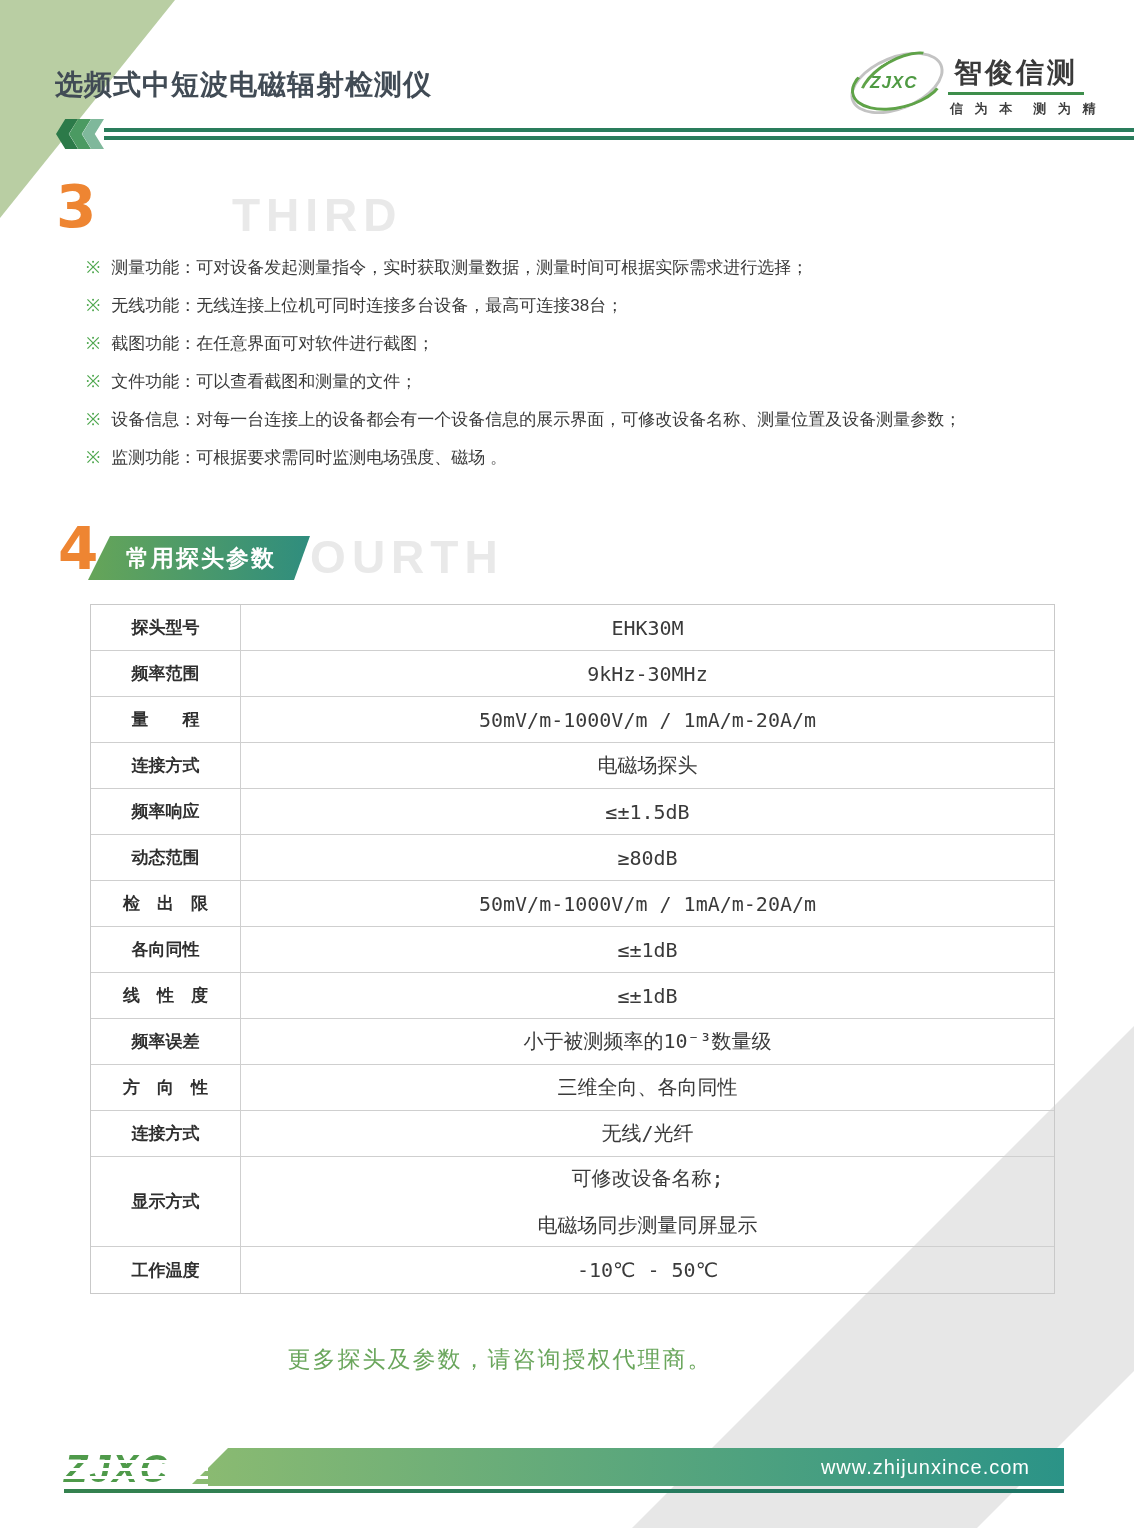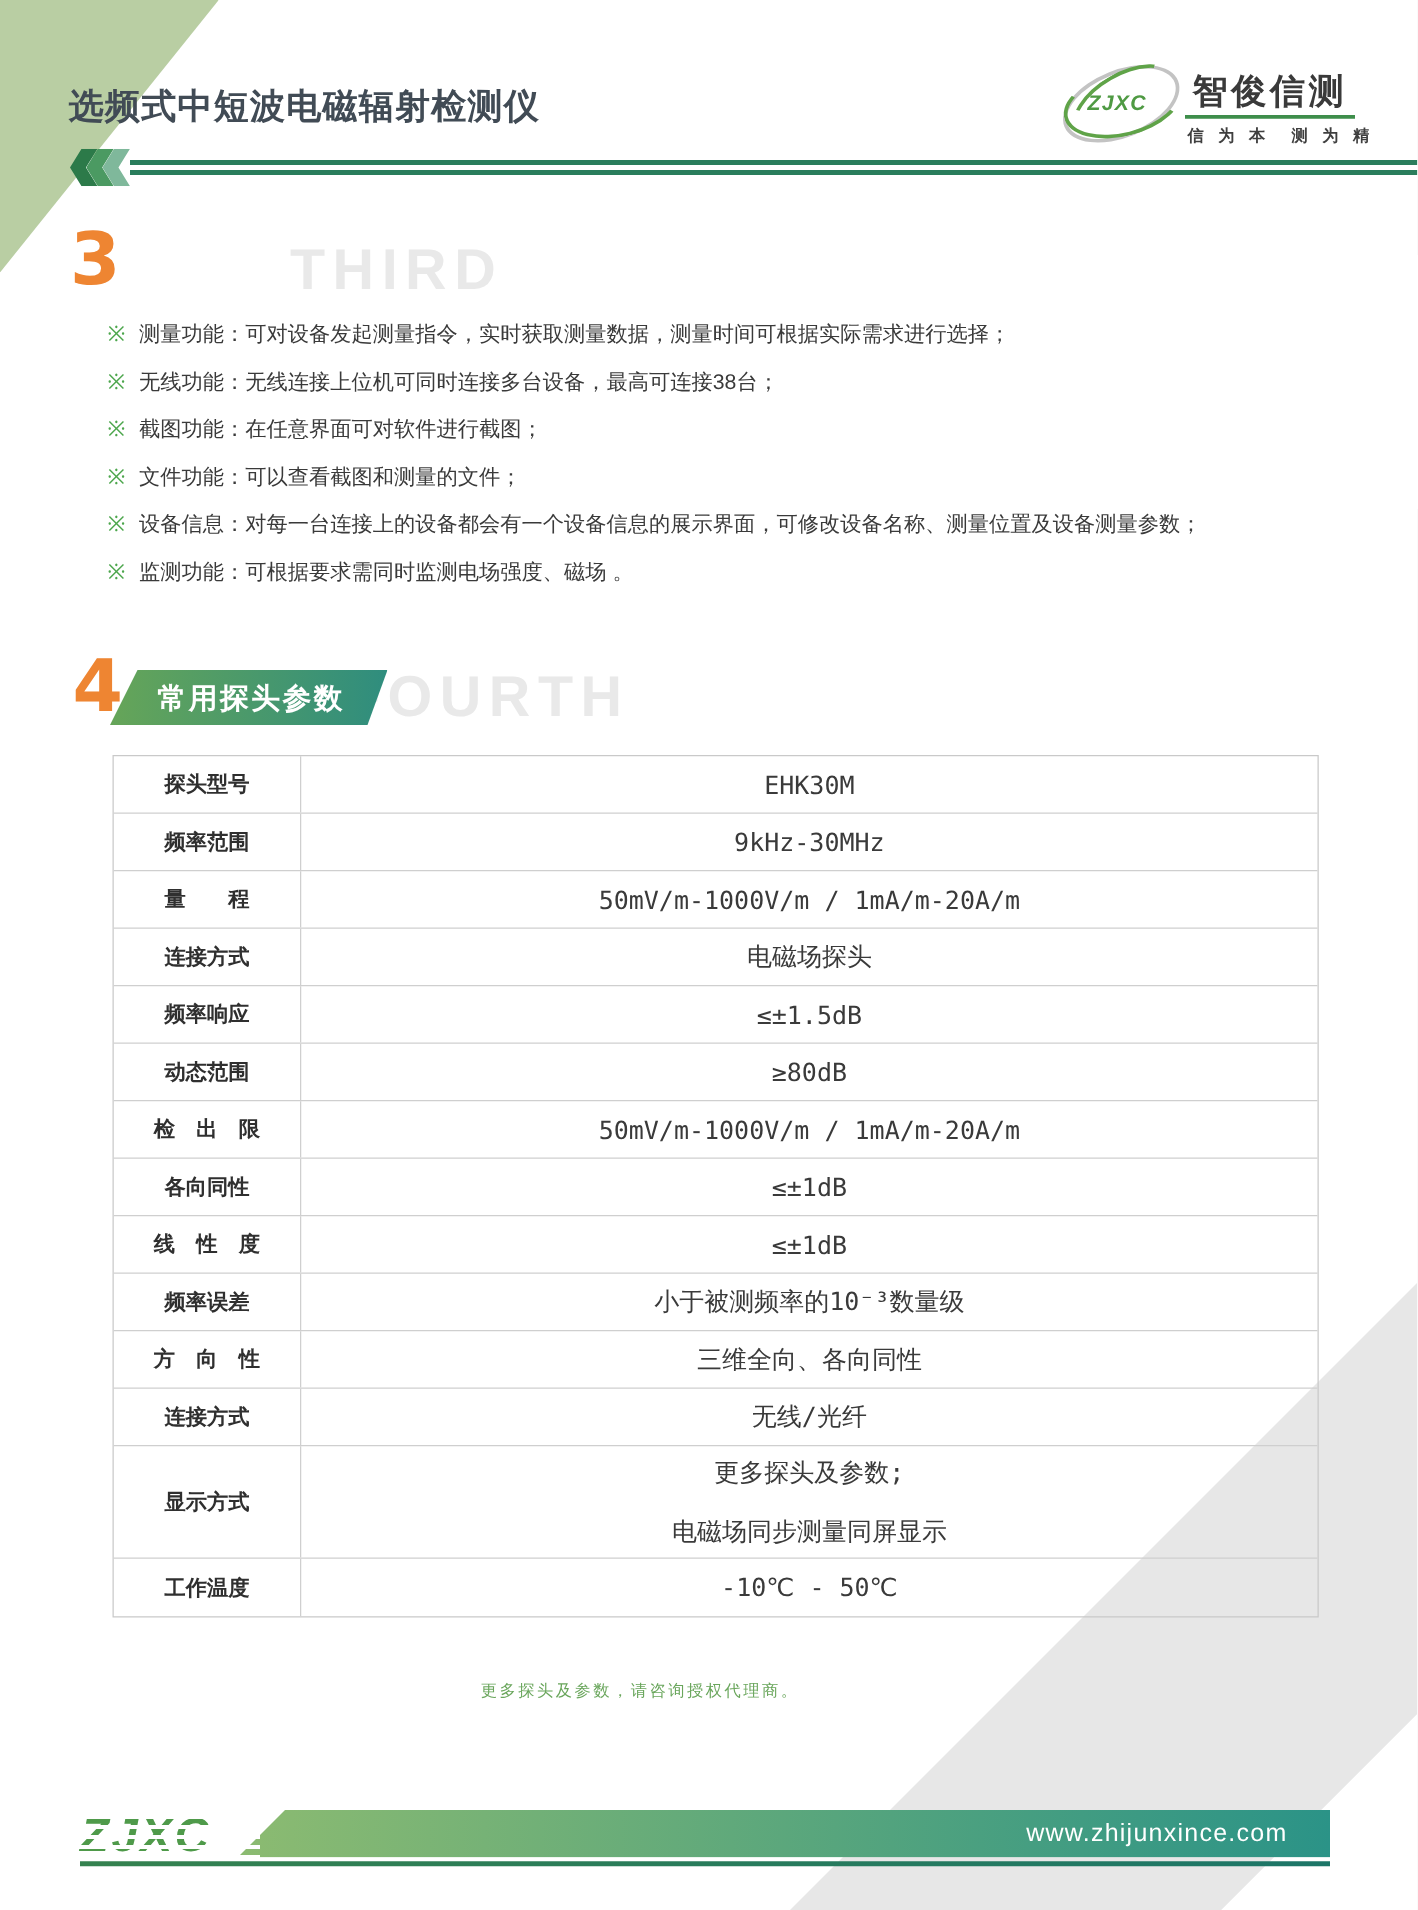--- a/index.html
+++ b/index.html
@@ -65,21 +65,21 @@
   .trow{display:flex;height:46px;box-sizing:border-box;border-bottom:1px solid #cfcfcf;}
   .trow:last-child{border-bottom:none;}
   .trow.tall{height:90px;}
   .tlabel{flex:0 0 149px;border-right:1px solid #cfcfcf;display:flex;align-items:center;
     justify-content:center;font-size:17px;font-weight:bold;color:#2f2f2f;}
   .tvalue{flex:1;display:flex;flex-direction:column;align-items:center;justify-content:center;
     gap:20px;font-size:20px;color:#3a3a3a;
     font-family:"DejaVu Sans Mono","DejaVu Sans",sans-serif;}
 
   
-  .note{position:absolute;left:16px;top:1344px;width:992px;text-align:center;font-size:13px;
+  .note{position:absolute;left:4px;top:1344px;width:992px;text-align:center;font-size:23px;
     color:#6aa65c;letter-spacing:2px;z-index:2;}
 
   
   .footer-bar{position:absolute;left:190px;top:1448px;width:874px;height:38px;z-index:3;
     background:linear-gradient(90deg,#8cbb71,#2b9387);
     clip-path:polygon(38px 0,100% 0,100% 100%,0 100%);}
   .footer-company{position:absolute;left:66px;top:0;height:38px;line-height:38px;font-size:19px;
     font-weight:bold;color:#ffffff;letter-spacing:2px;}
   .footer-site{position:absolute;right:34px;top:0;height:38px;line-height:38px;font-size:20px;
     color:#ffffff;letter-spacing:1px;}
@@ -208,21 +208,21 @@
       <div class="tlabel">方　向　性</div>
       <div class="tvalue">三维全向、各向同性</div>
     </div>
     <div class="trow">
       <div class="tlabel">连接方式</div>
       <div class="tvalue">无线/光纤</div>
     </div>
     <div class="trow tall">
       <div class="tlabel">显示方式</div>
       <div class="tvalue">
-        <span>更多探头及参数;</span>
+        <span>可修改设备名称;</span>
         <span>电磁场同步测量同屏显示</span>
       </div>
     </div>
     <div class="trow">
       <div class="tlabel">工作温度</div>
       <div class="tvalue">-10℃ - 50℃</div>
     </div>
   </div>
 
   <div class="note">更多探头及参数，请咨询授权代理商。</div>

